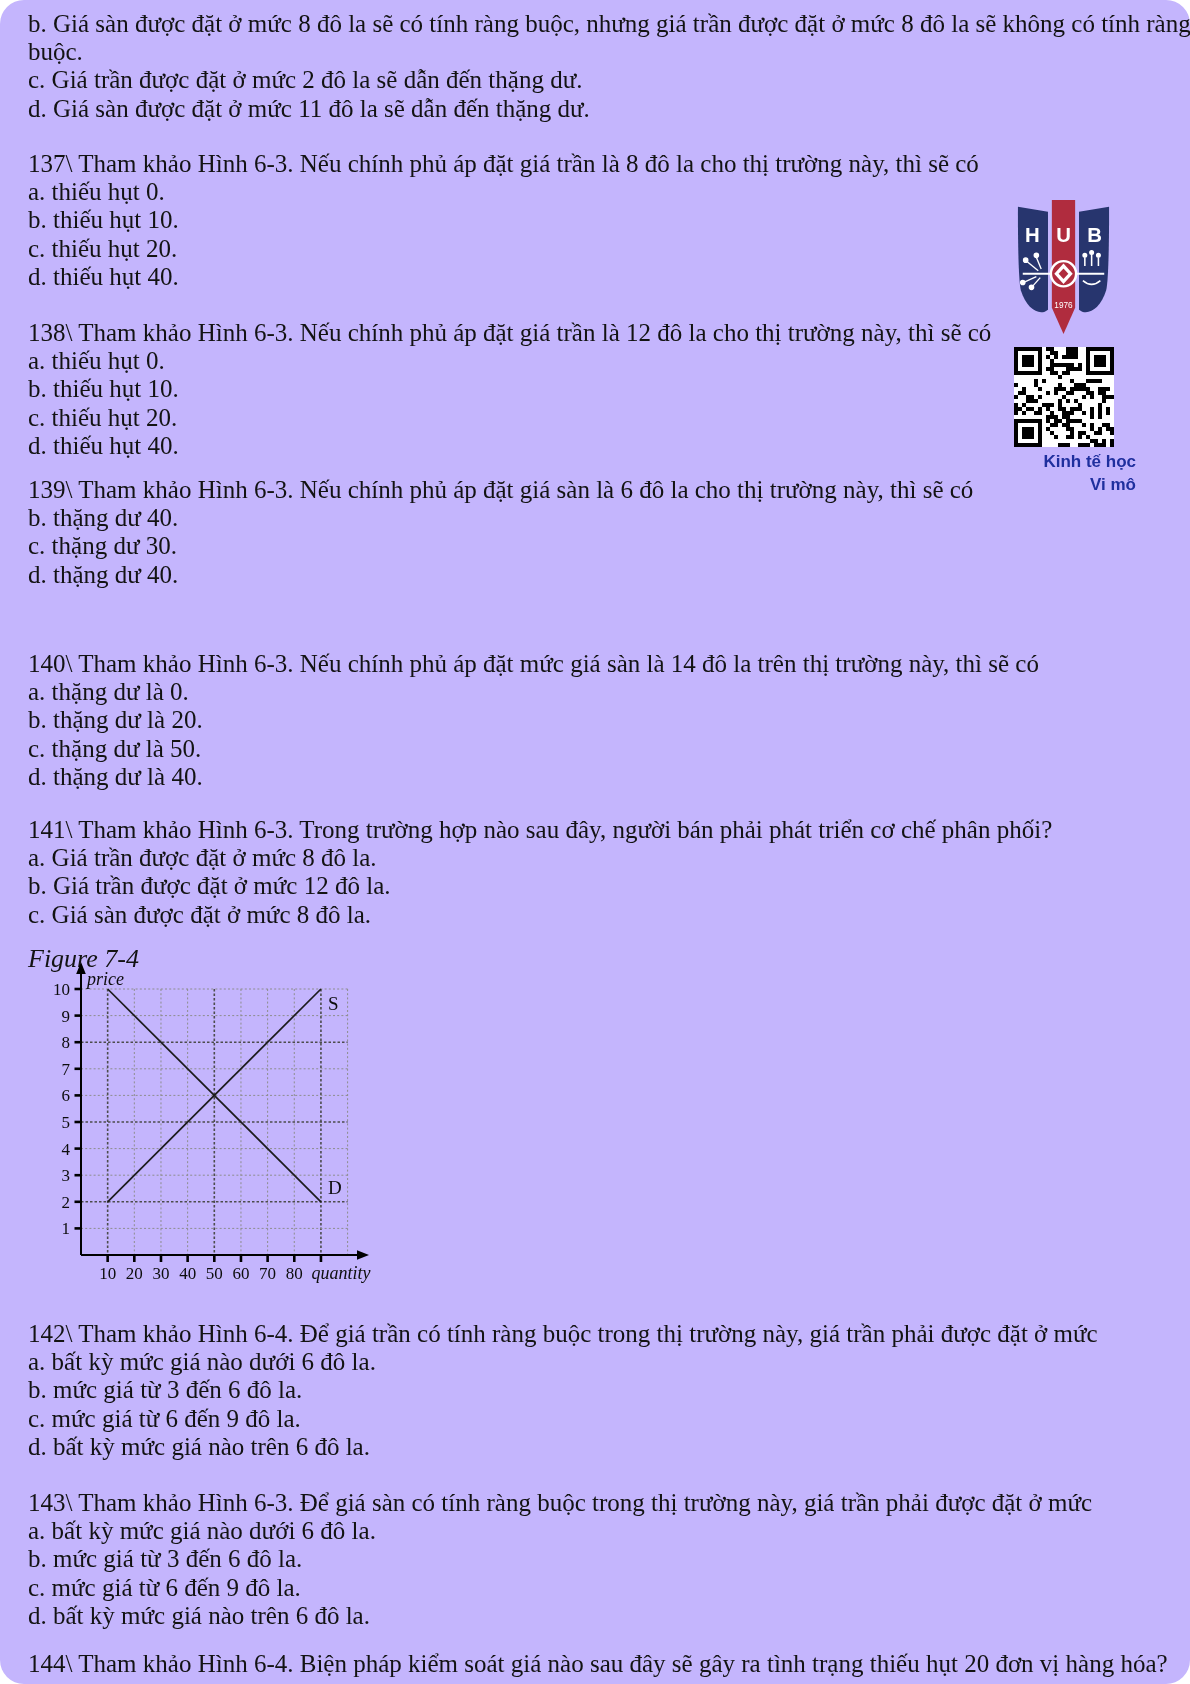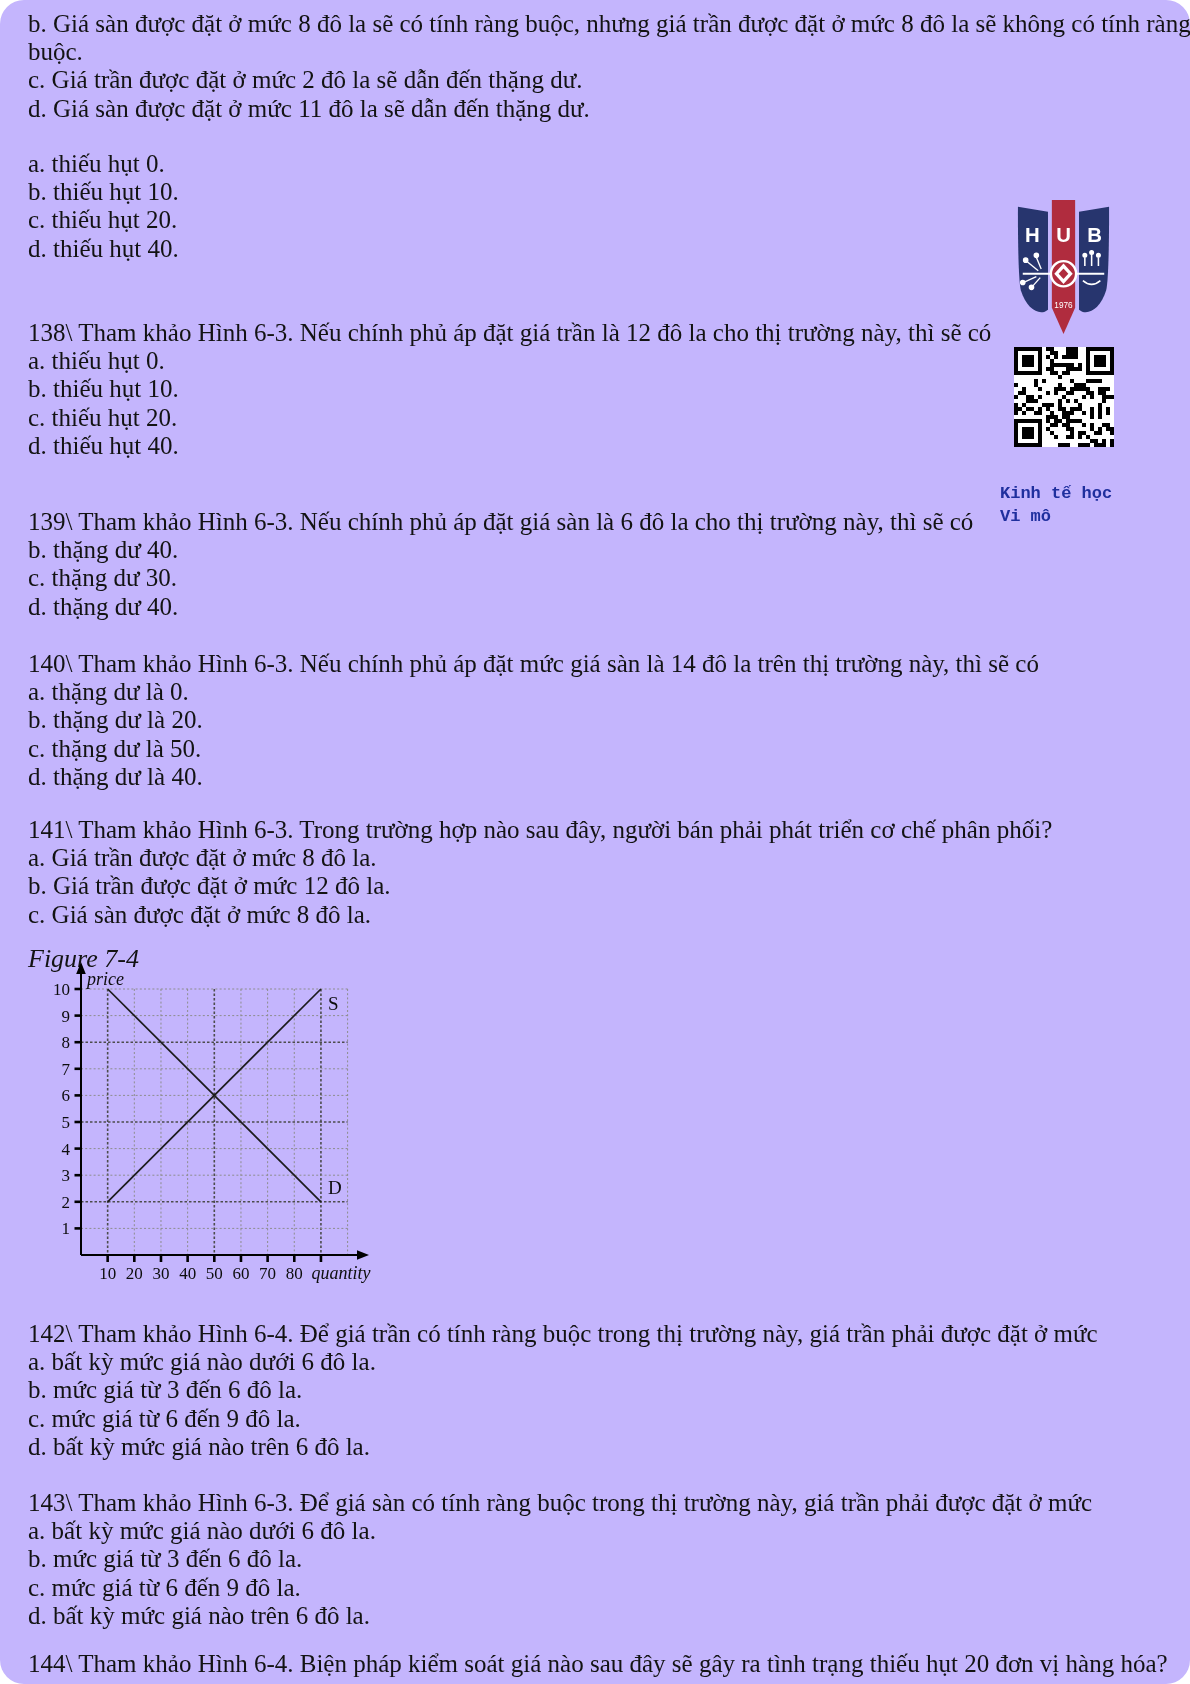--- a/index.html
+++ b/index.html
@@ -14,54 +14,55 @@
   .axis{stroke:#000;stroke-width:2;fill:none;}
   .axf{fill:#000;}
   .tick{stroke:#000;stroke-width:2.6;}
   .series{fill:none;stroke:#1c1c1c;stroke-width:1.7;}
   .ticklab{font:17px "Liberation Serif","DejaVu Serif",serif;fill:#0d0d0d;}
   .axlab{font:italic 18px "Liberation Serif","DejaVu Serif",serif;fill:#0d0d0d;}
   .serlab{font:19px "Liberation Serif","DejaVu Serif",serif;fill:#0d0d0d;}
   .logo{position:absolute;left:1015px;top:192px;width:97px;height:148px;}
   .logo text{font-family:"Liberation Sans","DejaVu Sans",sans-serif;fill:#fff;}
   .qr{position:absolute;left:1014px;top:347px;width:100px;height:100px;}
-  .qr-caption{position:absolute;left:1000px;width:136px;text-align:left;
-              font-family:Liberation Mono, monospace;font-weight:bold;
-              font-size:17px;color:var(--cap,#1f2f9e);white-space:nowrap;margin-top:32px;}
+  .qr-caption{position:absolute;left:1000px;width:136px;text-align:right;
+              font-family:Liberation Sans, sans-serif;font-weight:bold;
+              font-size:17px;color:var(--cap,#1f2f9e);white-space:nowrap;}
   .cap1{top:452px;}
   .cap2{top:475px;}
 </style>
 </head>
 <body>
 
 <div class="page">
 
   <div class="qgroup" style="top:10px">
     <div class="tline">b. Giá sàn được đặt ở mức 8 đô la sẽ có tính ràng buộc, nhưng giá trần được đặt ở mức 8 đô la sẽ không có tính ràng</div>
     <div class="tline">buộc.</div>
     <div class="tline">c. Giá trần được đặt ở mức 2 đô la sẽ dẫn đến thặng dư.</div>
     <div class="tline">d. Giá sàn được đặt ở mức 11 đô la sẽ dẫn đến thặng dư.</div>
   </div>
 
   <div class="qgroup" style="top:150px">
+    <div class="tline">137\ Tham khảo Hình 6-3. Nếu chính phủ áp đặt giá trần là 8 đô la cho thị trường này, thì sẽ có</div>
     <div class="tline">a. thiếu hụt 0.</div>
     <div class="tline">b. thiếu hụt 10.</div>
     <div class="tline">c. thiếu hụt 20.</div>
     <div class="tline">d. thiếu hụt 40.</div>
   </div>
 
   <div class="qgroup" style="top:319px">
     <div class="tline">138\ Tham khảo Hình 6-3. Nếu chính phủ áp đặt giá trần là 12 đô la cho thị trường này, thì sẽ có</div>
     <div class="tline">a. thiếu hụt 0.</div>
     <div class="tline">b. thiếu hụt 10.</div>
     <div class="tline">c. thiếu hụt 20.</div>
     <div class="tline">d. thiếu hụt 40.</div>
   </div>
 
-  <div class="qgroup" style="top:508px">
+  <div class="qgroup" style="top:476px">
     <div class="tline">139\ Tham khảo Hình 6-3. Nếu chính phủ áp đặt giá sàn là 6 đô la cho thị trường này, thì sẽ có</div>
     <div class="tline">b. thặng dư 40.</div>
     <div class="tline">c. thặng dư 30.</div>
     <div class="tline">d. thặng dư 40.</div>
   </div>
 
   <div class="qgroup" style="top:650px">
     <div class="tline">140\ Tham khảo Hình 6-3. Nếu chính phủ áp đặt mức giá sàn là 14 đô la trên thị trường này, thì sẽ có</div>
     <div class="tline">a. thặng dư là 0.</div>
     <div class="tline">b. thặng dư là 20.</div>

